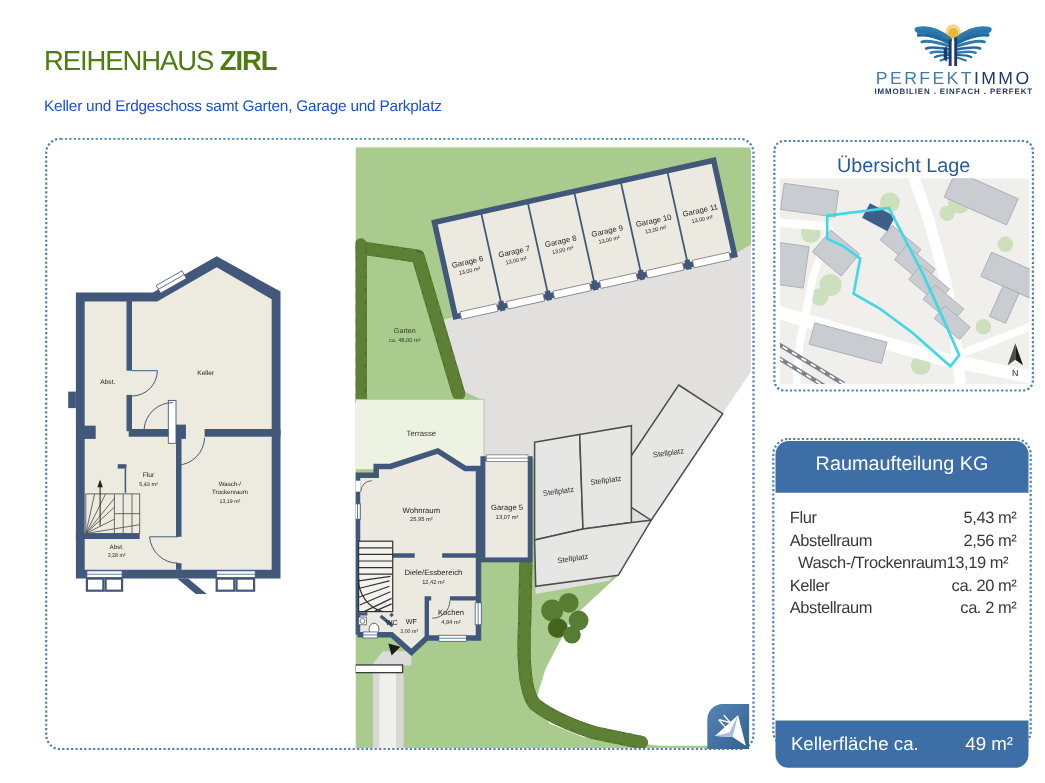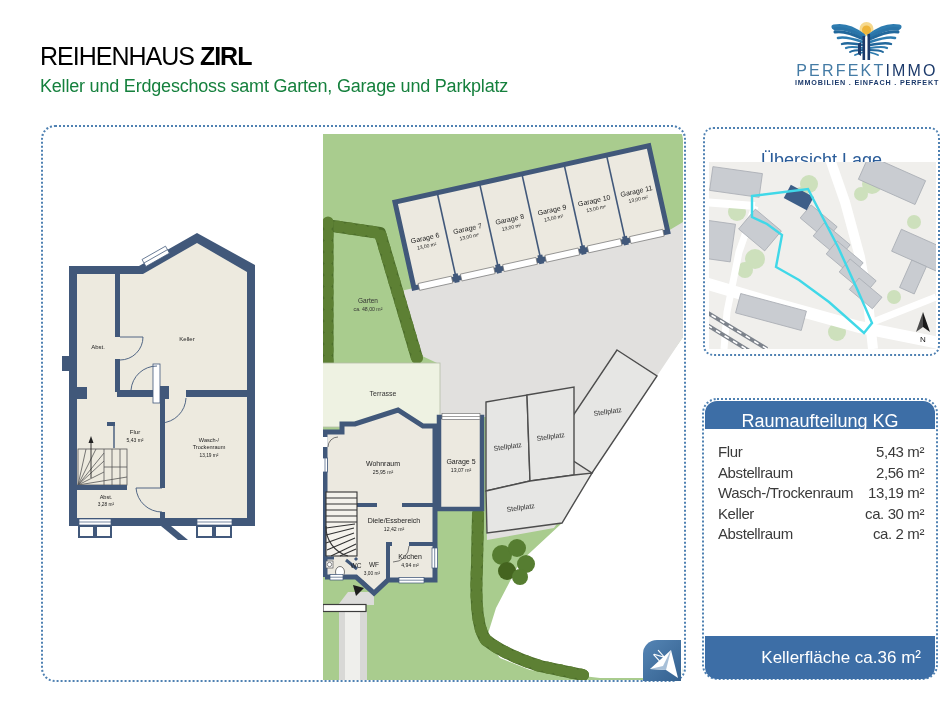--- a/index.html
+++ b/index.html
@@ -3,23 +3,23 @@
 <meta charset="utf-8">
 <style>
   html,body{margin:0;padding:0;}
   body{width:950px;height:712px;position:relative;background:#ffffff;
        font-family:"Liberation Sans", sans-serif;overflow:hidden;}
   .abs{position:absolute;}
 </style>
 </head>
 <body>
 
-<div class="abs" style="left:40px;top:42px;font-size:25px;color:#000000;letter-spacing:-1px;">REIHENHAUS <b>ZIRL</b></div>
-
-<div class="abs" style="left:40px;top:76px;font-size:18px;color:#15803d;letter-spacing:-0.2px;">Keller und Erdgeschoss samt Garten, Garage und Parkplatz</div>
+<div class="abs" style="left:40px;top:42px;font-size:25px;color:#4d7c0f;letter-spacing:-1px;">REIHENHAUS <b>ZIRL</b></div>
+
+<div class="abs" style="left:40px;top:88px;font-size:14px;color:#1d4ed8;letter-spacing:-0.2px;">Keller und Erdgeschoss samt Garten, Garage und Parkplatz</div>
 
 <svg class="abs" style="left:782px;top:12px;" width="170" height="78" viewBox="0 0 170 78">
 
   <circle cx="84.5" cy="17" r="7" fill="#f6d98e"></circle>
   <circle cx="84.5" cy="18" r="4.5" fill="#eeb53a"></circle>
 
   <g fill="none" stroke-linecap="round">
     <path d="M88,24 Q103,12 117,15" stroke="#2e7cb0" stroke-width="5"></path>
       <path d="M88,25 Q105,15 116,17" stroke="#2a74a8" stroke-width="3.4"></path>
     <path d="M88,27 Q106,18 116,20" stroke="#22689c" stroke-width="3"></path>
@@ -296,21 +296,21 @@
     <text x="410" y="567" font-size="5.2">4,94 m²</text>
     <text x="356" y="568" font-size="6.5">WC</text>
     <text x="374" y="567" font-size="6.5">WF</text>
     <text x="372" y="575" font-size="4.8">3,00 m²</text>
   </g>
   </g>
 </svg>
 
 <div class="abs" style="left:703px;top:127px;width:233px;height:225px;border:2px dotted #4f81b2;border-radius:10px;background:#fff;">
 
-  <div style="text-align:center;margin-top:21px;font-size:18px;color:#2a5c99;">Übersicht Lage</div>
+  <div style="text-align:center;margin-top:11px;font-size:18px;color:#2a5c99;">Übersicht Lage</div>
 </div>
 
 <svg class="abs" style="left:709px;top:162px;" width="227" height="187" viewBox="0 0 227 187">
   <rect x="0" y="0" width="227" height="187" fill="#f0efec"></rect>
 
   <g fill="#cde0bc">
     <circle cx="28" cy="50" r="9"></circle>
       <circle cx="46" cy="97" r="10"></circle>
       <circle cx="36" cy="108" r="8"></circle>
     <circle cx="100" cy="22" r="9"></circle>
@@ -361,46 +361,46 @@
     <polygon points="214,150 221,170 214,165" fill="#1a1a1a"></polygon>
     <polygon points="214,150 207,170 214,165" fill="#4d4d4d"></polygon>
     <text x="211" y="180" font-family="Liberation Sans, sans-serif" font-size="8" fill="#1a1a1a">N</text>
   </g>
 </svg>
 
 <div class="abs" style="left:702px;top:398px;width:232px;height:278px;border:2px dotted #4f81b2;border-radius:15px;"></div>
 
 <div class="abs" style="left:705px;top:401px;width:230px;height:276px;">
 
-  <div style="height:28px;background:#3d6ea6;border-radius:12px 12px 0 0;color:#fff;font-size:18px;text-align:center;line-height:41px;">Raumaufteilung KG</div>
+  <div style="height:47px;background:#3d6ea6;border-radius:12px 12px 0 0;color:#fff;font-size:18px;text-align:center;line-height:41px;">Raumaufteilung KG</div>
 
   <div style="height:193px;padding:14px 11px 0 13px;font-size:15px;color:#3a3a3a;white-space:nowrap;letter-spacing:-0.4px;">
     <div style="display:flex;justify-content:space-between;height:20.5px;">
         <span>Flur</span>
         <span>5,43 m²</span>
       </div>
     <div style="display:flex;justify-content:space-between;height:20.5px;">
         <span>Abstellraum</span>
         <span>2,56 m²</span>
       </div>
-    <div style="display:flex;justify-content:space-between;height:20.5px;">
+    <div style="display:flex;justify-content:center;height:20.5px;">
         <span>Wasch-/Trockenraum</span>
         <span>13,19 m²</span>
       </div>
     <div style="display:flex;justify-content:space-between;height:20.5px;">
         <span>Keller</span>
-        <span>ca. 30 m²</span>
+        <span>ca. 20 m²</span>
       </div>
     <div style="display:flex;justify-content:space-between;height:20.5px;">
         <span>Abstellraum</span>
         <span>ca. 2 m²</span>
       </div>
   </div>
 
-  <div style="height:43px;background:#3d6ea6;border-radius:0 0 12px 12px;color:#fff;font-size:17px;line-height:43px;padding:0 14px;text-align:right;">Kellerfläche ca. <span style="float:right;">36 m²</span></div>
+  <div style="height:43px;background:#3d6ea6;border-radius:0 0 12px 12px;color:#fff;font-size:17px;line-height:43px;padding:0 14px;">Kellerfläche ca. <span style="float:right;">49 m²</span></div>
 </div>
 
 <div class="abs" style="left:643px;top:640px;width:38px;height:41px;background:linear-gradient(135deg,#5585b5,#34618f);border-radius:14px 0 0 0;"></div>
 
 <svg class="abs" style="left:643px;top:640px;" width="38" height="41" viewBox="0 0 38 41">
   <text x="16" y="20" transform="rotate(-42 16 16)" text-anchor="middle" font-family="Liberation Sans, sans-serif" font-size="13" fill="#fff">N</text>
   <polygon points="28,10 35,38 23,30 7,29" fill="#fff"></polygon>
   <polygon points="28,10 23,30 7,29 20,26" fill="#a8c0d8"></polygon>
 </svg>
 

